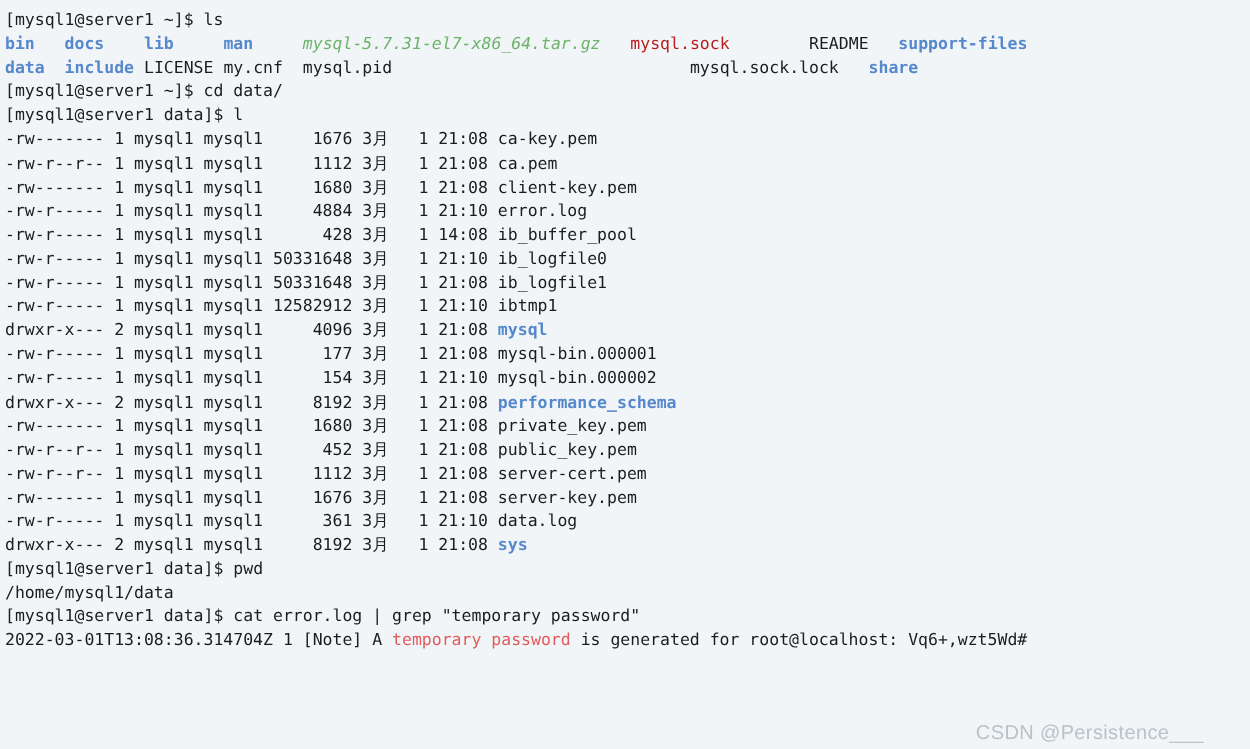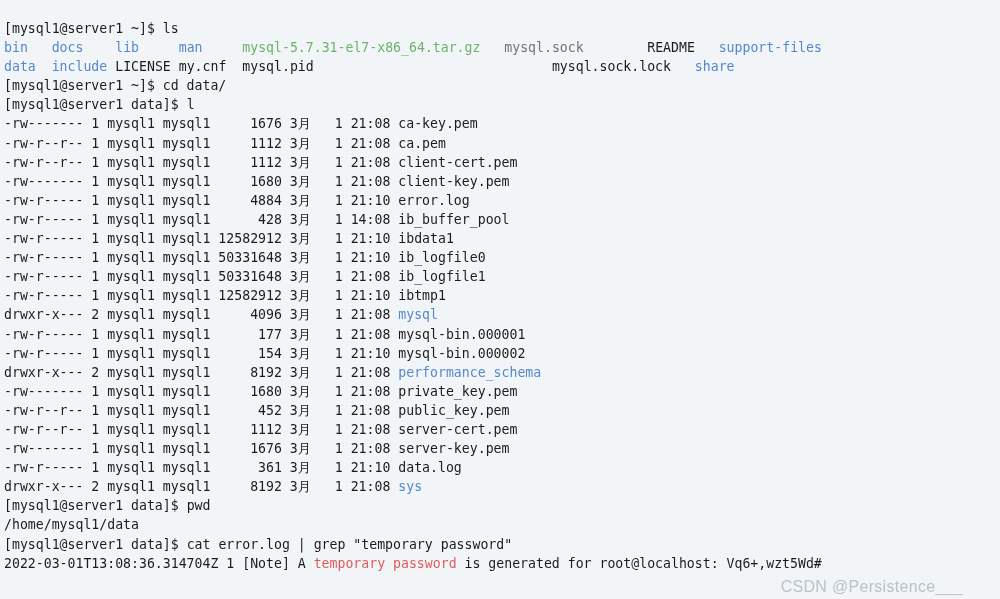--- a/index.html
+++ b/index.html
@@ -13,34 +13,34 @@
     height: 599px;
     overflow: hidden;
     font-family: "DejaVu Sans Mono", "Liberation Mono", monospace;
   }
   #terminal {
     position: relative;
     width: 971px;
     height: 599px;
     background: #f2f5f7;
     box-sizing: border-box;
-    padding: 19px 0 0 4px;
+    padding: 7px 0 0 4px;
   }
   .line {
     font-family: "DejaVu Sans Mono", "Liberation Mono", monospace;
     font-size: 13.2px;
     line-height: 19.1px;
     height: 19.1px;
     white-space: pre;
     color: #1c1c1c;
     letter-spacing: 0px;
   }
-  .c-dir      { color: #5588cc; }
-  .c-archive  { color: #6cb36c; }
-  .c-sock     { color: #737373; }
+  .c-dir      { color: #5588cc; font-weight: bold; }
+  .c-archive  { color: #6cb36c; font-style: italic; }
+  .c-sock     { color: #b91c1c; }
   .c-plain    { color: #1c1c1c; }
   .c-match    { color: #e05c5c; }
   #watermark {
     position: absolute;
     right: 8px;
     bottom: 3px;
     font-family: "Liberation Sans", sans-serif;
     font-size: 16px;
     color: #b9c2c8;
     letter-spacing: 0.3px;
@@ -58,25 +58,23 @@
   <div class="line" id="ls-row2"><span class="c-dir">data</span><span>  </span><span class="c-dir">include</span><span> </span><span class="c-plain">LICENSE</span><span> </span><span class="c-plain">my.cnf</span><span>  </span><span class="c-plain">mysql.pid</span><span>                              </span><span class="c-plain">mysql.sock.lock</span><span>   </span><span class="c-dir">share</span></div>
 
   <div class="line"><span>[mysql1@server1 ~]$ </span><span>cd data/</span></div>
 
   <div class="line"><span>[mysql1@server1 data]$ </span><span>l</span></div>
 
 
   <div id="listing-rows">
       <div class="line"><span>-rw------- 1 mysql1 mysql1     1676 3月   1 21:08 </span><span class="c-plain">ca-key.pem</span></div>
       <div class="line"><span>-rw-r--r-- 1 mysql1 mysql1     1112 3月   1 21:08 </span><span class="c-plain">ca.pem</span></div>
-      <div class="line"><span>-rw-r--r-- 1 mysql1 mysql1     1112 3月   1 21:08 </span><span class="c-plain">client-cert.pem</span></div>
       <div class="line"><span>-rw------- 1 mysql1 mysql1     1680 3月   1 21:08 </span><span class="c-plain">client-key.pem</span></div>
       <div class="line"><span>-rw-r----- 1 mysql1 mysql1     4884 3月   1 21:10 </span><span class="c-plain">error.log</span></div>
       <div class="line"><span>-rw-r----- 1 mysql1 mysql1      428 3月   1 14:08 </span><span class="c-plain">ib_buffer_pool</span></div>
-      <div class="line"><span>-rw-r----- 1 mysql1 mysql1 12582912 3月   1 21:10 </span><span class="c-plain">ibdata1</span></div>
       <div class="line"><span>-rw-r----- 1 mysql1 mysql1 50331648 3月   1 21:10 </span><span class="c-plain">ib_logfile0</span></div>
       <div class="line"><span>-rw-r----- 1 mysql1 mysql1 50331648 3月   1 21:08 </span><span class="c-plain">ib_logfile1</span></div>
       <div class="line"><span>-rw-r----- 1 mysql1 mysql1 12582912 3月   1 21:10 </span><span class="c-plain">ibtmp1</span></div>
       <div class="line"><span>drwxr-x--- 2 mysql1 mysql1     4096 3月   1 21:08 </span><span class="c-dir">mysql</span></div>
       <div class="line"><span>-rw-r----- 1 mysql1 mysql1      177 3月   1 21:08 </span><span class="c-plain">mysql-bin.000001</span></div>
       <div class="line"><span>-rw-r----- 1 mysql1 mysql1      154 3月   1 21:10 </span><span class="c-plain">mysql-bin.000002</span></div>
       <div class="line"><span>drwxr-x--- 2 mysql1 mysql1     8192 3月   1 21:08 </span><span class="c-dir">performance_schema</span></div>
       <div class="line"><span>-rw------- 1 mysql1 mysql1     1680 3月   1 21:08 </span><span class="c-plain">private_key.pem</span></div>
       <div class="line"><span>-rw-r--r-- 1 mysql1 mysql1      452 3月   1 21:08 </span><span class="c-plain">public_key.pem</span></div>
       <div class="line"><span>-rw-r--r-- 1 mysql1 mysql1     1112 3月   1 21:08 </span><span class="c-plain">server-cert.pem</span></div>

